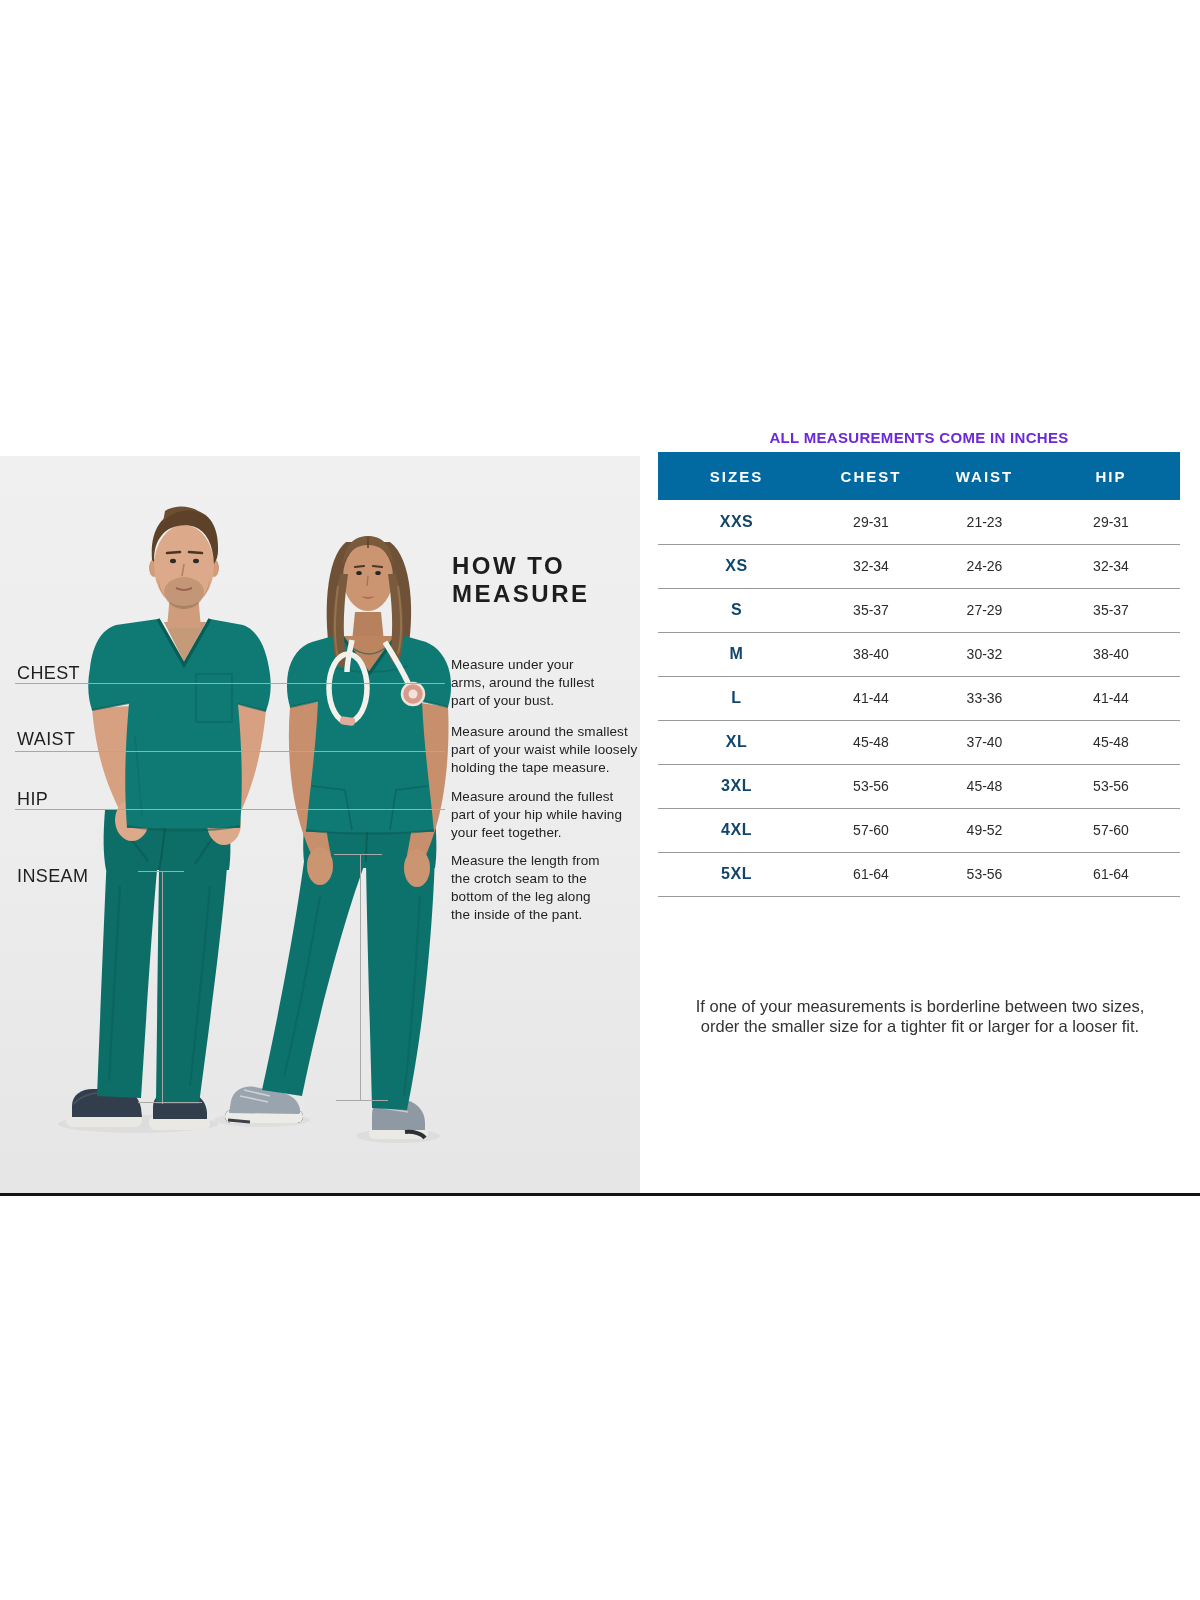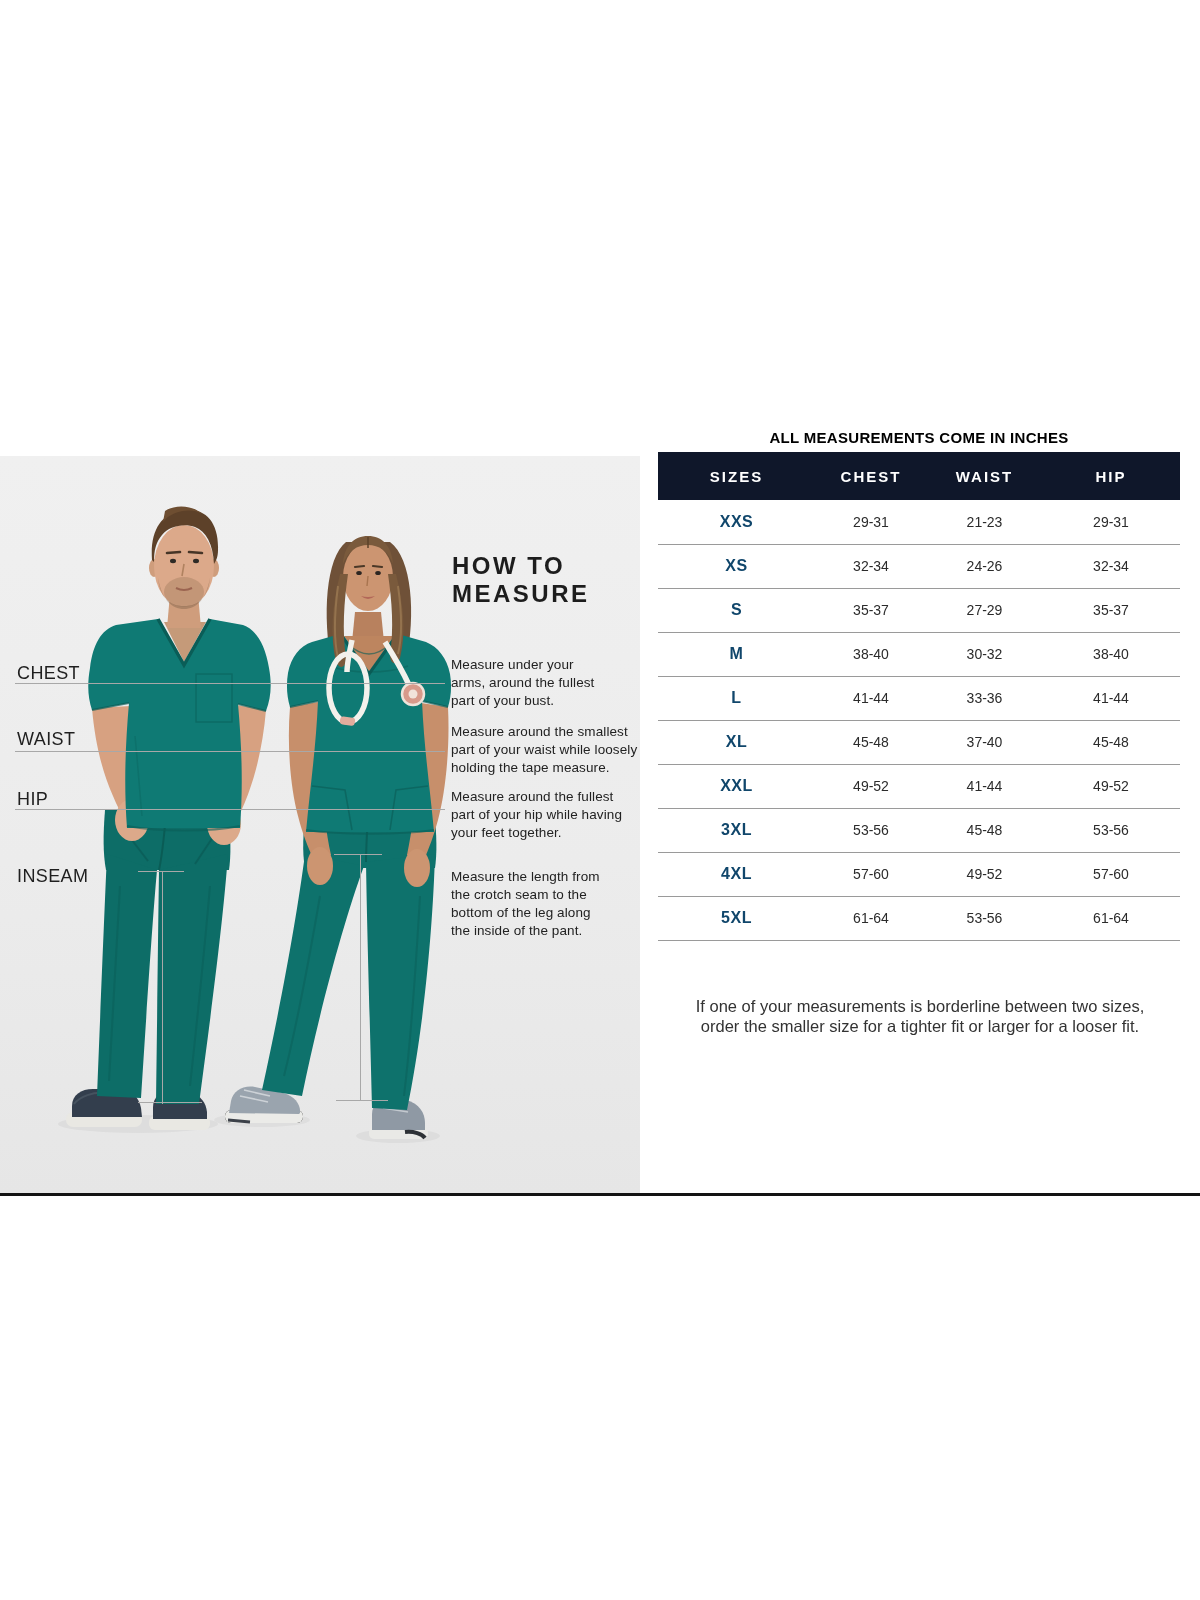--- a/index.html
+++ b/index.html
@@ -25,53 +25,53 @@
     position:absolute; left:452px; top:96px; font-size:24px; font-weight:700;
     letter-spacing:2.5px; line-height:28px; color:#1d1d1d; white-space:pre;
   }
   .step-desc {
     position:absolute; left:451px; font-size:13.5px; line-height:18px;
     color:#222; white-space:pre; letter-spacing:.1px;
   }
   #desc-chest  { top:200px; }
   #desc-waist  { top:267px; }
   #desc-hip    { top:332px; }
-  #desc-inseam { top:412px; }
+  #desc-inseam { top:396px; }
 
   #lbl-chest  { left:17px; top:207px; }
   #lbl-waist  { left:17px; top:273px; }
   #lbl-hip    { left:17px; top:333px; }
   #lbl-inseam { left:17px; top:410px; }
 
   #line-chest { left:15px; top:227px; width:430px; }
   #line-waist { left:15px; top:295px; width:430px; }
   #line-hip   { left:15px; top:353px; width:430px; }
 
   #inseam-man-v   { left:162px; top:416px; height:232px; }
   #inseam-man-t1  { left:138px; top:415px; width:46px; }
   #inseam-man-t2  { left:138px; top:646px; width:64px; }
   #inseam-wom-v   { left:360px; top:399px; height:245px; }
   #inseam-wom-t1  { left:334px; top:398px; width:48px; }
   #inseam-wom-t2  { left:336px; top:644px; width:52px; }
 
   
   .chart-note {
     position:absolute; left:658px; top:429px; width:522px; text-align:center;
-    font-size:15px; font-weight:700; color:#000000; letter-spacing:.3px;
+    font-size:15px; font-weight:700; color:#6d28d9; letter-spacing:.3px;
   }
   .size-table {
     position:absolute; left:658px; top:452px; width:522px;
     border-collapse:collapse; table-layout:fixed;
   }
   .size-table col.c-size  { width:157px; }
   .size-table col.c-chest { width:112px; }
   .size-table col.c-waist { width:115px; }
   .size-table col.c-hip   { width:138px; }
   .size-table thead th {
-    background:#0f172a; color:#fff; height:48px; font-size:15px; font-weight:700;
+    background:#0369a1; color:#fff; height:48px; font-size:15px; font-weight:700;
     letter-spacing:2px; text-align:center; vertical-align:middle;
   }
   .size-table tbody td {
     height:44px; text-align:center; vertical-align:middle;
     border-bottom:1px solid #9a9a9a; font-size:14px; color:#2b2b2b;
   }
   .size-table tbody td:first-child {
     color:#10466b; font-weight:700; font-size:16px; letter-spacing:.5px;
   }
   .inseam-note {
@@ -311,26 +311,20 @@
           <td>33-36</td>
           <td>41-44</td>
         </tr>
         <tr>
           <td>XL</td>
           <td>45-48</td>
           <td>37-40</td>
           <td>45-48</td>
         </tr>
         <tr>
-          <td>XXL</td>
-          <td>49-52</td>
-          <td>41-44</td>
-          <td>49-52</td>
-        </tr>
-        <tr>
           <td>3XL</td>
           <td>53-56</td>
           <td>45-48</td>
           <td>53-56</td>
         </tr>
         <tr>
           <td>4XL</td>
           <td>57-60</td>
           <td>49-52</td>
           <td>57-60</td>

